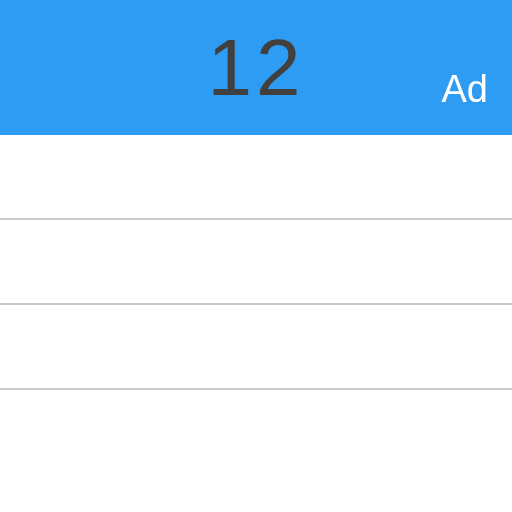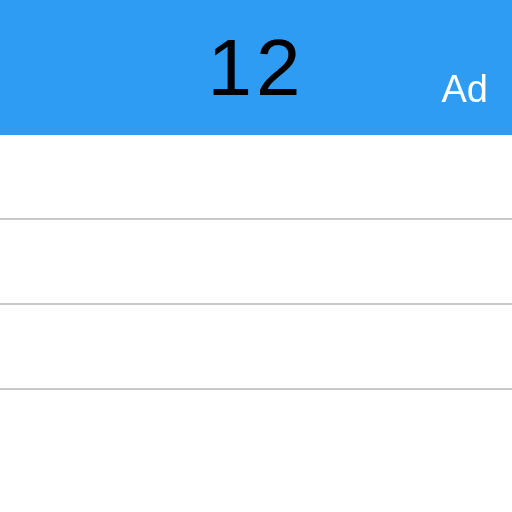--- a/index.html
+++ b/index.html
@@ -19,21 +19,21 @@
       height: 135px;
       background: #2e9cf2;
       position: relative;
       display: flex;
       align-items: center;
       justify-content: center;
     }
     .header-title {
       font-size: 80px;
       font-weight: 300;
-      color: #000000;
+      color: #404040;
       letter-spacing: 4px;
       font-family: "Helvetica Neue", -apple-system, sans-serif;
     }
     .header-ad {
       position: absolute;
       right: 24px;
       bottom: 24px;
       font-size: 38px;
       font-weight: 400;
       color: #ffffff;

